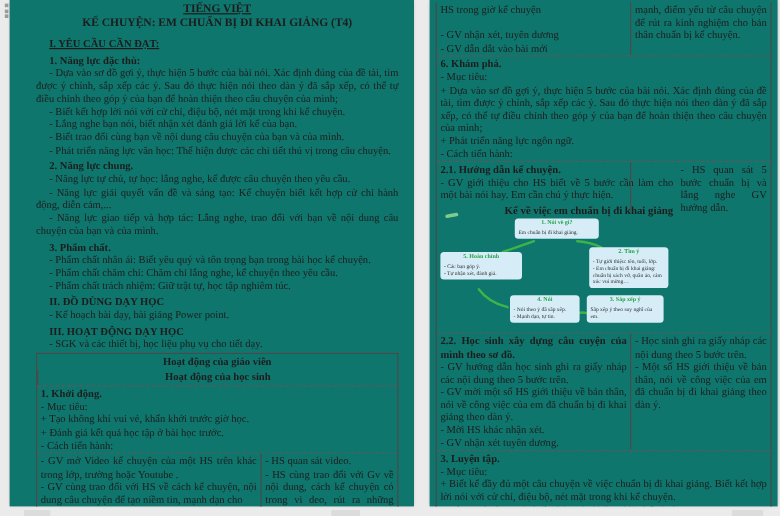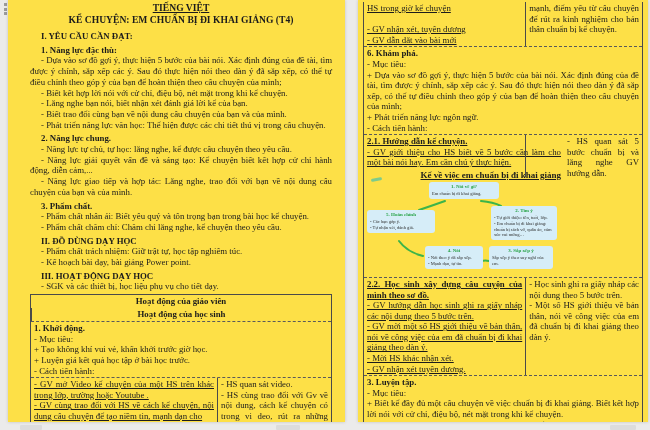--- a/index.html
+++ b/index.html
@@ -10,51 +10,51 @@
     color:#1c1c1c;
   }
   .canvas{position:relative;width:650px;height:430px;}
 
   
   .drag-handle{position:absolute;left:4px;top:3px;width:12px;height:13px;
     display:grid;grid-template-columns:3px 3px;grid-auto-rows:3px;gap:1.5px;}
   .drag-handle span{background:#9b9b9b;width:3px;height:3px;}
 
   
-  .page{position:absolute;top:0;background:#fde047;box-shadow:0 0 3px rgba(0,0,0,.18);overflow:hidden;}
+  .page{position:absolute;top:0;background:#0f766e;box-shadow:0 0 3px rgba(0,0,0,.18);overflow:hidden;}
   .page-left{left:8px;width:337px;height:422px;padding:2px 13px 0 22px;box-sizing:border-box;}
   .page-right{left:358px;width:290px;height:422px;padding:0 5px;box-sizing:border-box;}
 
   
   .sliver{position:absolute;top:425px;height:5px;background:#dcdcdc;border-radius:1px;}
   .sliver.s1{left:20px;width:22px;}
   .sliver.s2{left:276px;width:24px;}
   .sliver.s3{left:610px;width:26px;}
 
   .doc-title{font-weight:bold;text-align:center;font-size:9.6px;line-height:12px;}
   .doc-title.u{text-decoration:underline;}
 
   .body-block{margin-top:5px;}
   .ln{font-size:8.8px;line-height:10.7px;text-align:justify;text-indent:11px;margin:0;}
   .ln.b{font-weight:bold;margin-top:3px;}
-  .ln.hu{font-weight:bold;margin-top:2px;}
+  .ln.hu{font-weight:bold;text-decoration:underline;margin-top:2px;}
 
   
   .dtable{border:1px solid #4a4a4a;margin-top:2px;}
   .dtable.cut-bottom{border-bottom:1px dashed #5a5a5a;}
   .dtable.cont-top{border-top:none;}
   .trow + .trow{border-top:1px dashed #5a5a5a;}
   .t-head{display:flex;font-weight:bold;text-align:center;flex-direction:column;}
   .t-head .hc{padding:1px 2px;font-size:8.8px;line-height:11px;}
   .t-head .hc.l{flex:0 0 62%;box-sizing:border-box;}
   .t-head .hc.r{flex:1;border-left:1px solid #4a4a4a;}
   .rp .t-head .hc.l,.rp .c-l{flex:0 0 58%;}
   .t-full{padding:1px 3px;}
   .t-split{display:flex;position:relative;}
-  .c-l{flex:0 0 62%;box-sizing:border-box;padding:1px 3px;overflow:visible;text-decoration:underline;}
+  .c-l{flex:0 0 62%;box-sizing:border-box;padding:1px 3px;overflow:visible;}
   .c-r{flex:1;border-left:1px solid #4a4a4a;padding:1px 3px;}
   .tl{font-size:8.8px;line-height:10.6px;text-align:justify;margin:0;}
   .tl.b{font-weight:bold;}
   .tl.sp{height:10.6px;}
   .t-split.diag .c-r{border-left:none;}
   .short-div{position:absolute;left:58%;top:0;height:42px;border-left:1px solid #4a4a4a;}
 
   
   .diagram{position:relative;margin-top:2px;}
   .dg-title{position:relative;font-weight:bold;font-size:9px;text-align:right;width:196px;margin:0 0 2px -2px;}
@@ -95,36 +95,36 @@
         <p class="ln n">- Lắng nghe bạn nói, biết nhận xét đánh giá lời kể của bạn.</p>
         <p class="ln n">- Biết trao đổi cùng bạn về nội dung câu chuyện của bạn và của mình.</p>
         <p class="ln n">- Phát triển năng lực văn học: Thể hiện được các chi tiết thú vị trong câu chuyện.</p>
         <p class="ln b">2. Năng lực chung.</p>
         <p class="ln n">- Năng lực tự chủ, tự học: lắng nghe, kể được câu chuyện theo yêu cầu.</p>
         <p class="ln n">- Năng lực giải quyết vấn đề và sáng tạo: Kể chuyện biết kết hợp cử chỉ hành động, diễn cảm,...</p>
         <p class="ln n">- Năng lực giao tiếp và hợp tác: Lắng nghe, trao đổi với bạn về nội dung câu chuyện của bạn và của mình.</p>
         <p class="ln b">3. Phẩm chất.</p>
         <p class="ln n">- Phẩm chất nhân ái: Biết yêu quý và tôn trọng bạn trong bài học kể chuyện.</p>
         <p class="ln n">- Phẩm chất chăm chỉ: Chăm chỉ lắng nghe, kể chuyện theo yêu cầu.</p>
+        <p class="ln n">- Phẩm chất trách nhiệm: Giữ trật tự, học tập nghiêm túc.</p>
         <p class="ln b">II. ĐỒ DÙNG DẠY HỌC</p>
-        <p class="ln n">- Phẩm chất trách nhiệm: Giữ trật tự, học tập nghiêm túc.</p>
         <p class="ln n">- Kế hoạch bài dạy, bài giảng Power point.</p>
         <p class="ln b">III. HOẠT ĐỘNG DẠY HỌC</p>
         <p class="ln n">- SGK và các thiết bị, học liệu phụ vụ cho tiết dạy.</p>
       </div>
     <div class="dtable cut-bottom" id="lp-table">
         <div class="trow t-head">
           <div class="hc l">Hoạt động của giáo viên</div>
           <div class="hc r">Hoạt động của học sinh</div>
         </div>
         <div class="trow t-full">
           <p class="tl b">1. Khởi động.</p>
           <p class="tl n">- Mục tiêu:</p>
           <p class="tl n">+ Tạo không khí vui vẻ, khấn khởi trước giờ học.</p>
-          <p class="tl n">+ Luyện giá kết quả học tập ở bài học trước.</p>
+          <p class="tl n">+ Đánh giá kết quả học tập ở bài học trước.</p>
           <p class="tl n">- Cách tiến hành:</p>
         </div>
         <div class="trow t-split">
           <div class="c-l">
             <p class="tl n">- GV mở Video kể chuyện của một HS trên khác trong lớp, trường hoặc Youtube .</p>
             <p class="tl n">- GV cùng trao đổi với HS về cách kể chuyện, nội dung câu chuyện để tạo niềm tin, mạnh dạn cho</p>
           </div>
           <div class="c-r">
             <p class="tl n">- HS quan sát video.</p>
             <p class="tl n">- HS cùng trao đổi với Gv về nội dung, cách kể chuyện có trong vi deo, rút ra những điểm</p>

